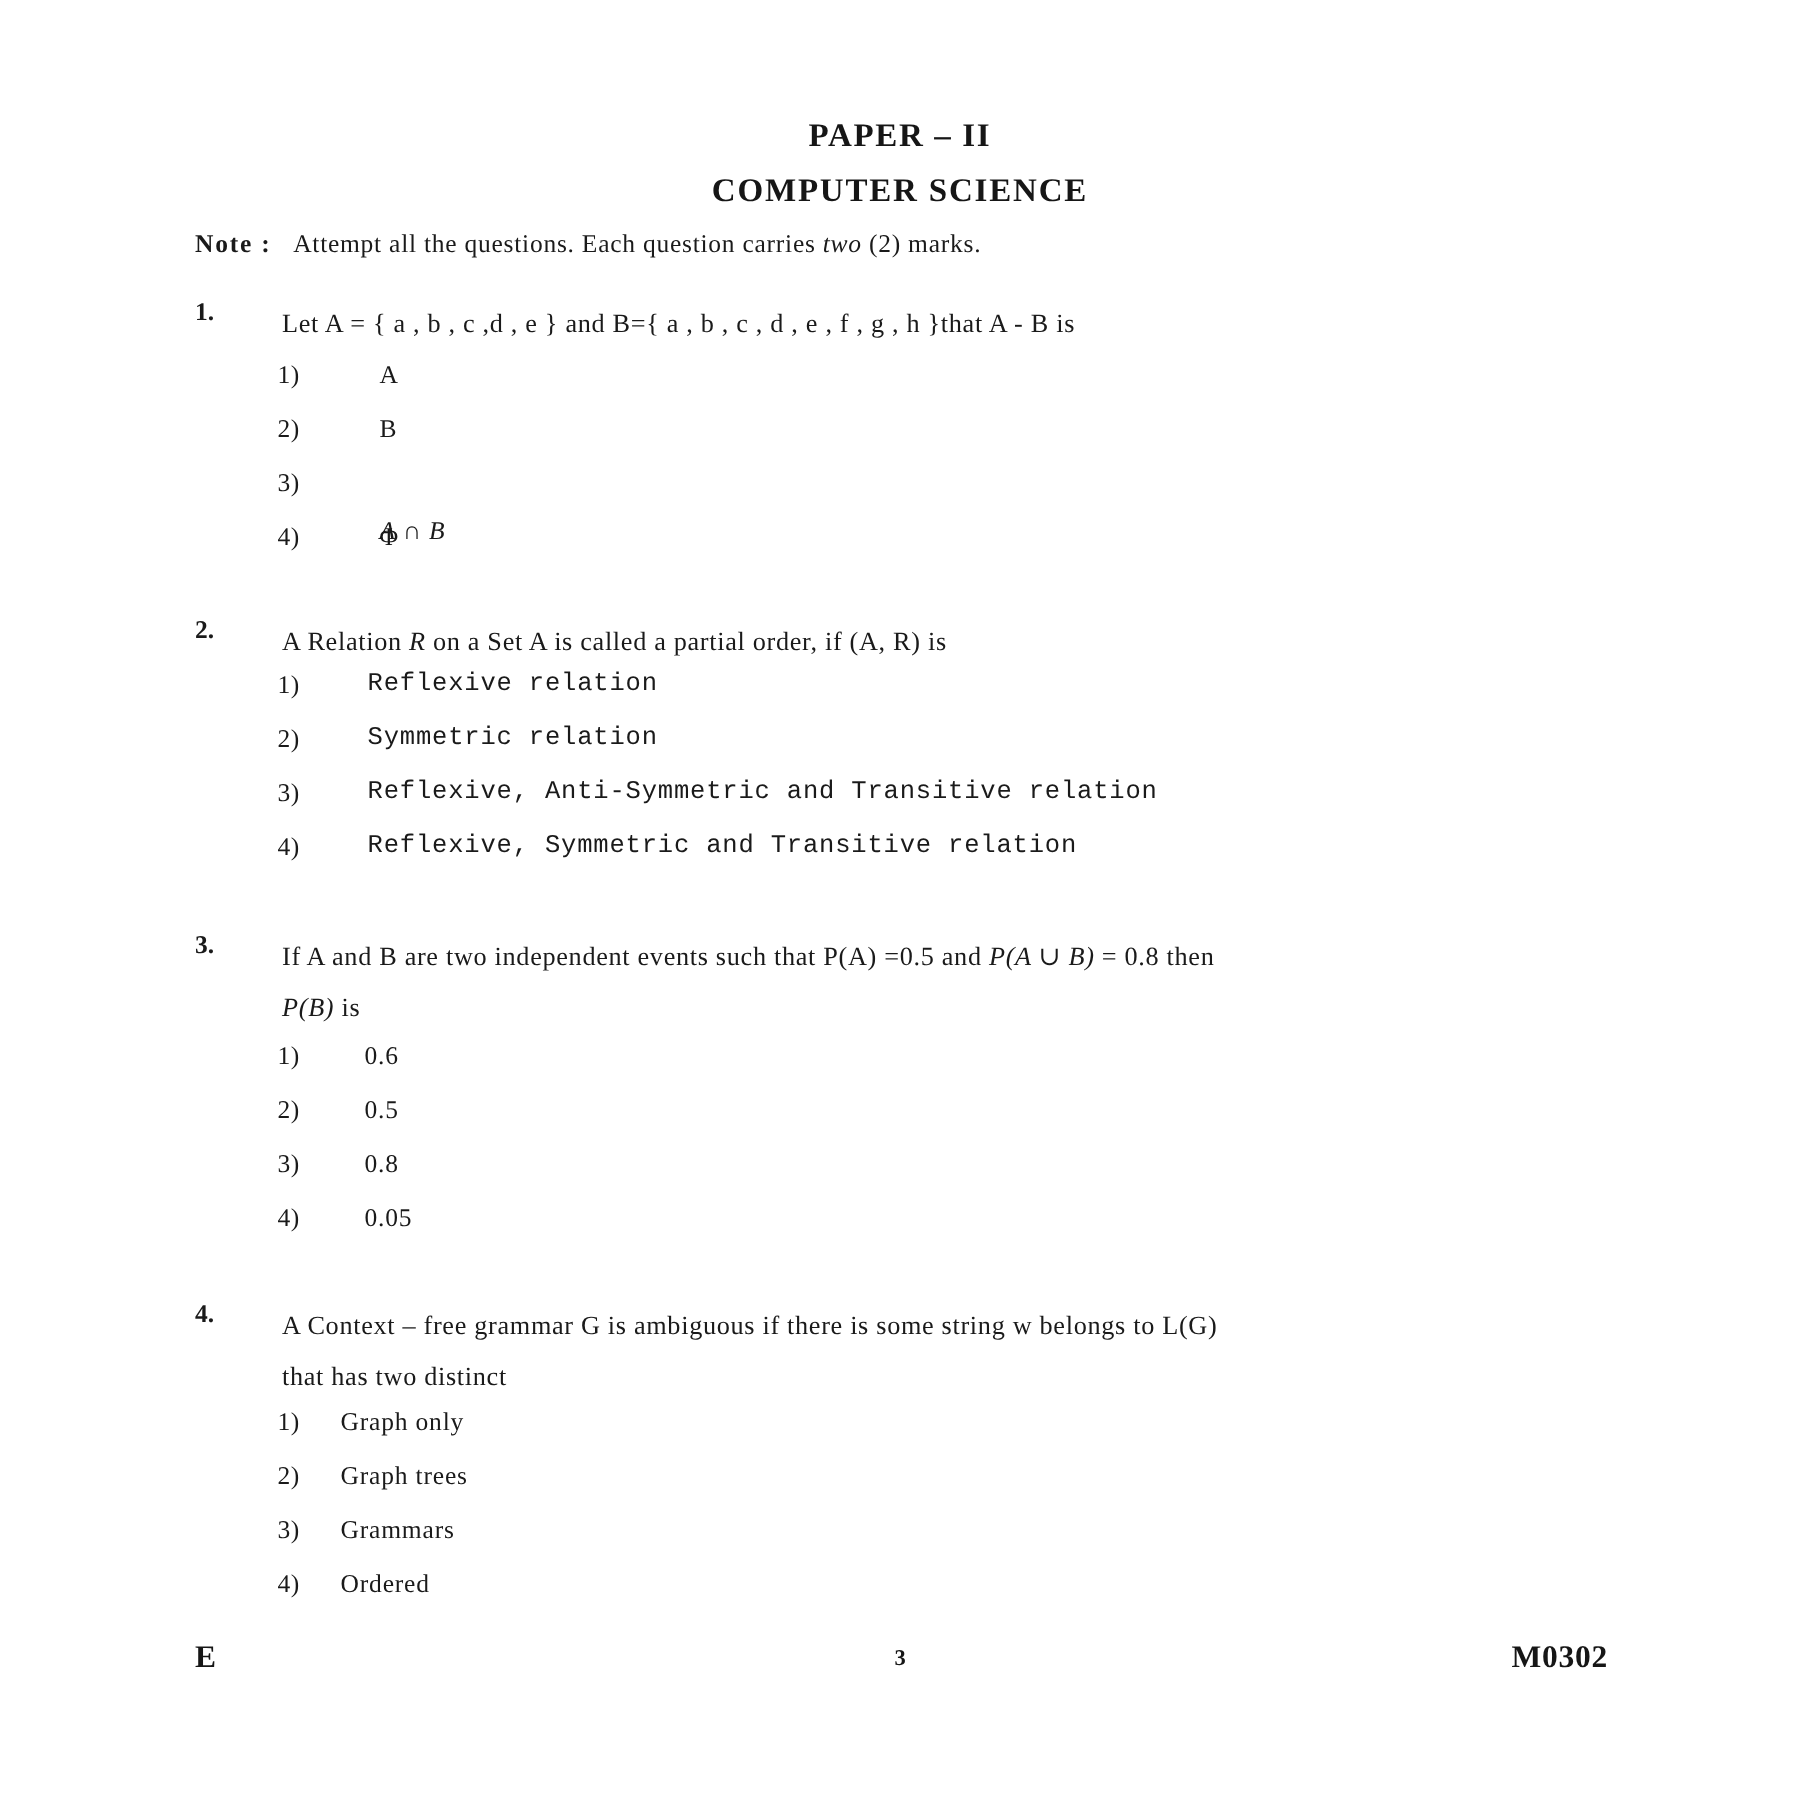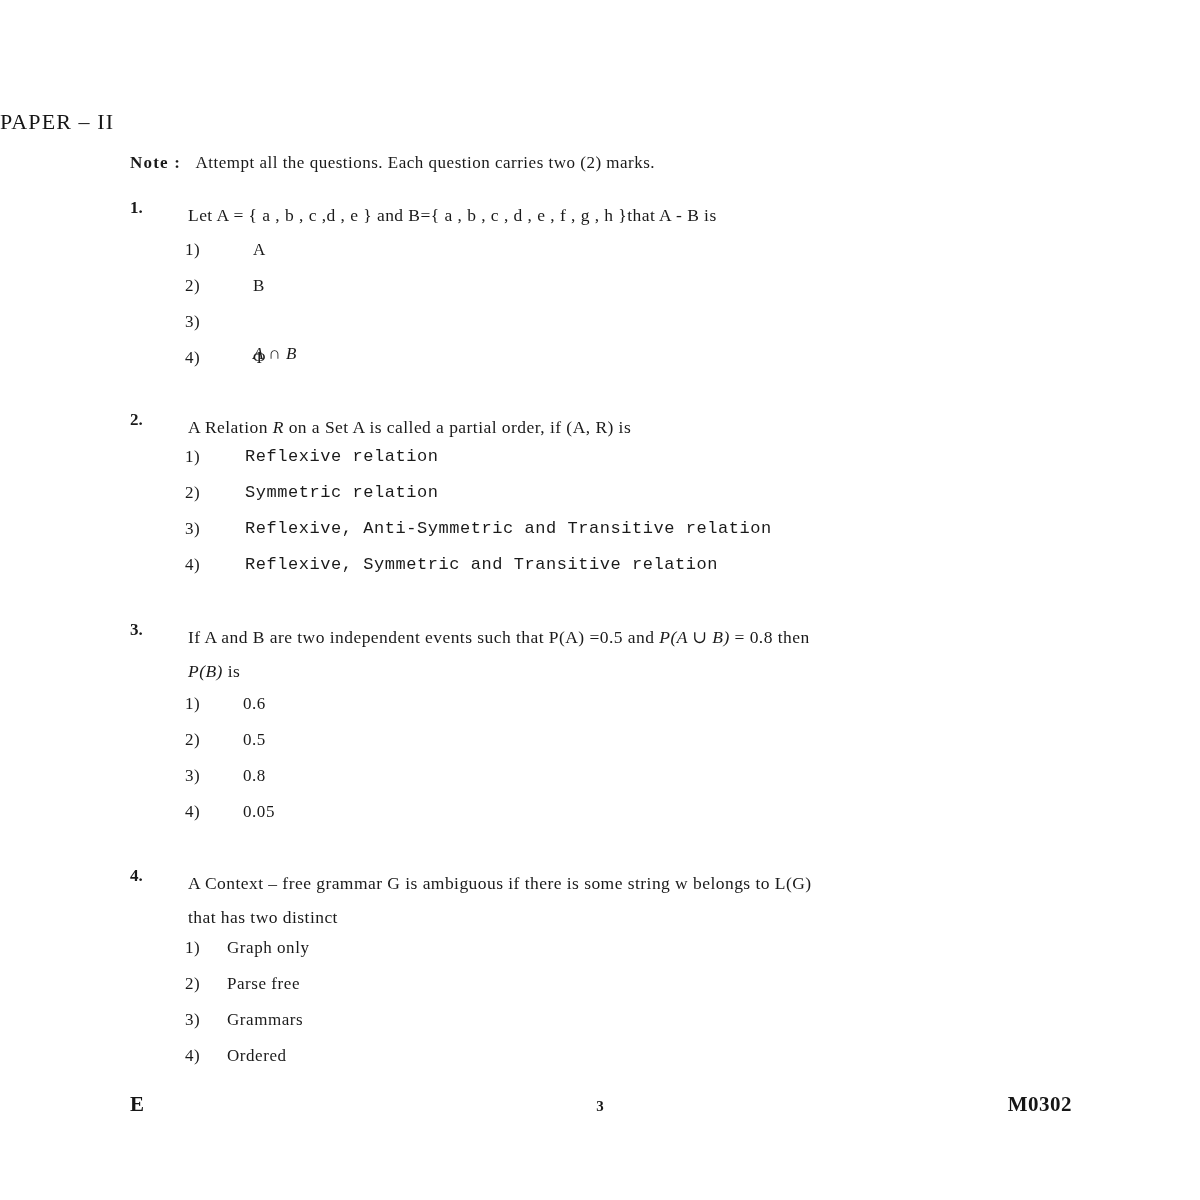--- a/index.html
+++ b/index.html
@@ -21,46 +21,45 @@
     left: 0; top: 0;
     width: 1200px;
     height: 1200px;
   }
 
   
   .doc-title {
     position: absolute;
     left: 0;
     width: 1200px;
-    text-align: left;
+    text-align: center;
     font-family: "Liberation Serif", "DejaVu Serif", serif;
-    font-weight: 400;
+    font-weight: 700;
     letter-spacing: 1.1px;
     color: #161616;
-    margin-top: 32px;
   }
   #paper-title  { top: 77px;  font-size: 22px; }
   #subject-title{ top: 114px; font-size: 22px; letter-spacing: 1.2px; }
 
   
   .note-row {
     position: absolute;
     left: 130px;
     top: 153px;
     width: 950px;
     font-size: 17px;
     letter-spacing: .55px;
     white-space: nowrap;
   }
   .note-label {
     font-weight: 700;
     letter-spacing: 1.2px;
   }
   .note-text { letter-spacing: .5px; }
-  .note-text .ital { }
+  .note-text .ital { font-style: italic; }
 
   
   .question {
     position: absolute;
     left: 130px;
     width: 945px;
   }
   .q-head {
     position: relative;
     min-height: 30px;
@@ -147,20 +146,21 @@
   .footer-center { left: 0; top: 6px; width: 1200px; text-align: center; font-size: 15px; }
   .footer-right  { right: 128px; top: 0; font-size: 21px; letter-spacing: .5px; }
 </style>
 </head>
 <body>
 
 <div class="page">
 
   <div class="doc-title" id="paper-title">PAPER – II</div>
 
+  <div class="doc-title" id="subject-title">COMPUTER SCIENCE</div>
 
   <div class="note-row">
     <span class="note-label">Note :</span>
     <span class="note-text">
       &nbsp;&nbsp;<span>Attempt all the questions. Each question carries </span><span class="ital">two</span><span> (2) marks.</span>
     </span>
   </div>
 
   <div class="question" id="q1">
     <div class="q-head">
@@ -242,21 +242,21 @@
       <span class="q-num">4.</span>
       <div class="q-text"><span>A Context – free grammar G is ambiguous if there is some string w belongs to L(G)</span><br><span>that has two distinct</span></div>
     </div>
     <div class="options">
       <div class="option">
         <span class="opt-num">1)</span>
         <span class="opt-text">Graph only</span>
       </div>
       <div class="option">
         <span class="opt-num">2)</span>
-        <span class="opt-text">Parse free</span>
+        <span class="opt-text">Graph trees</span>
       </div>
       <div class="option">
         <span class="opt-num">3)</span>
         <span class="opt-text">Grammars</span>
       </div>
       <div class="option">
         <span class="opt-num">4)</span>
         <span class="opt-text">Ordered</span>
       </div>
     </div>

